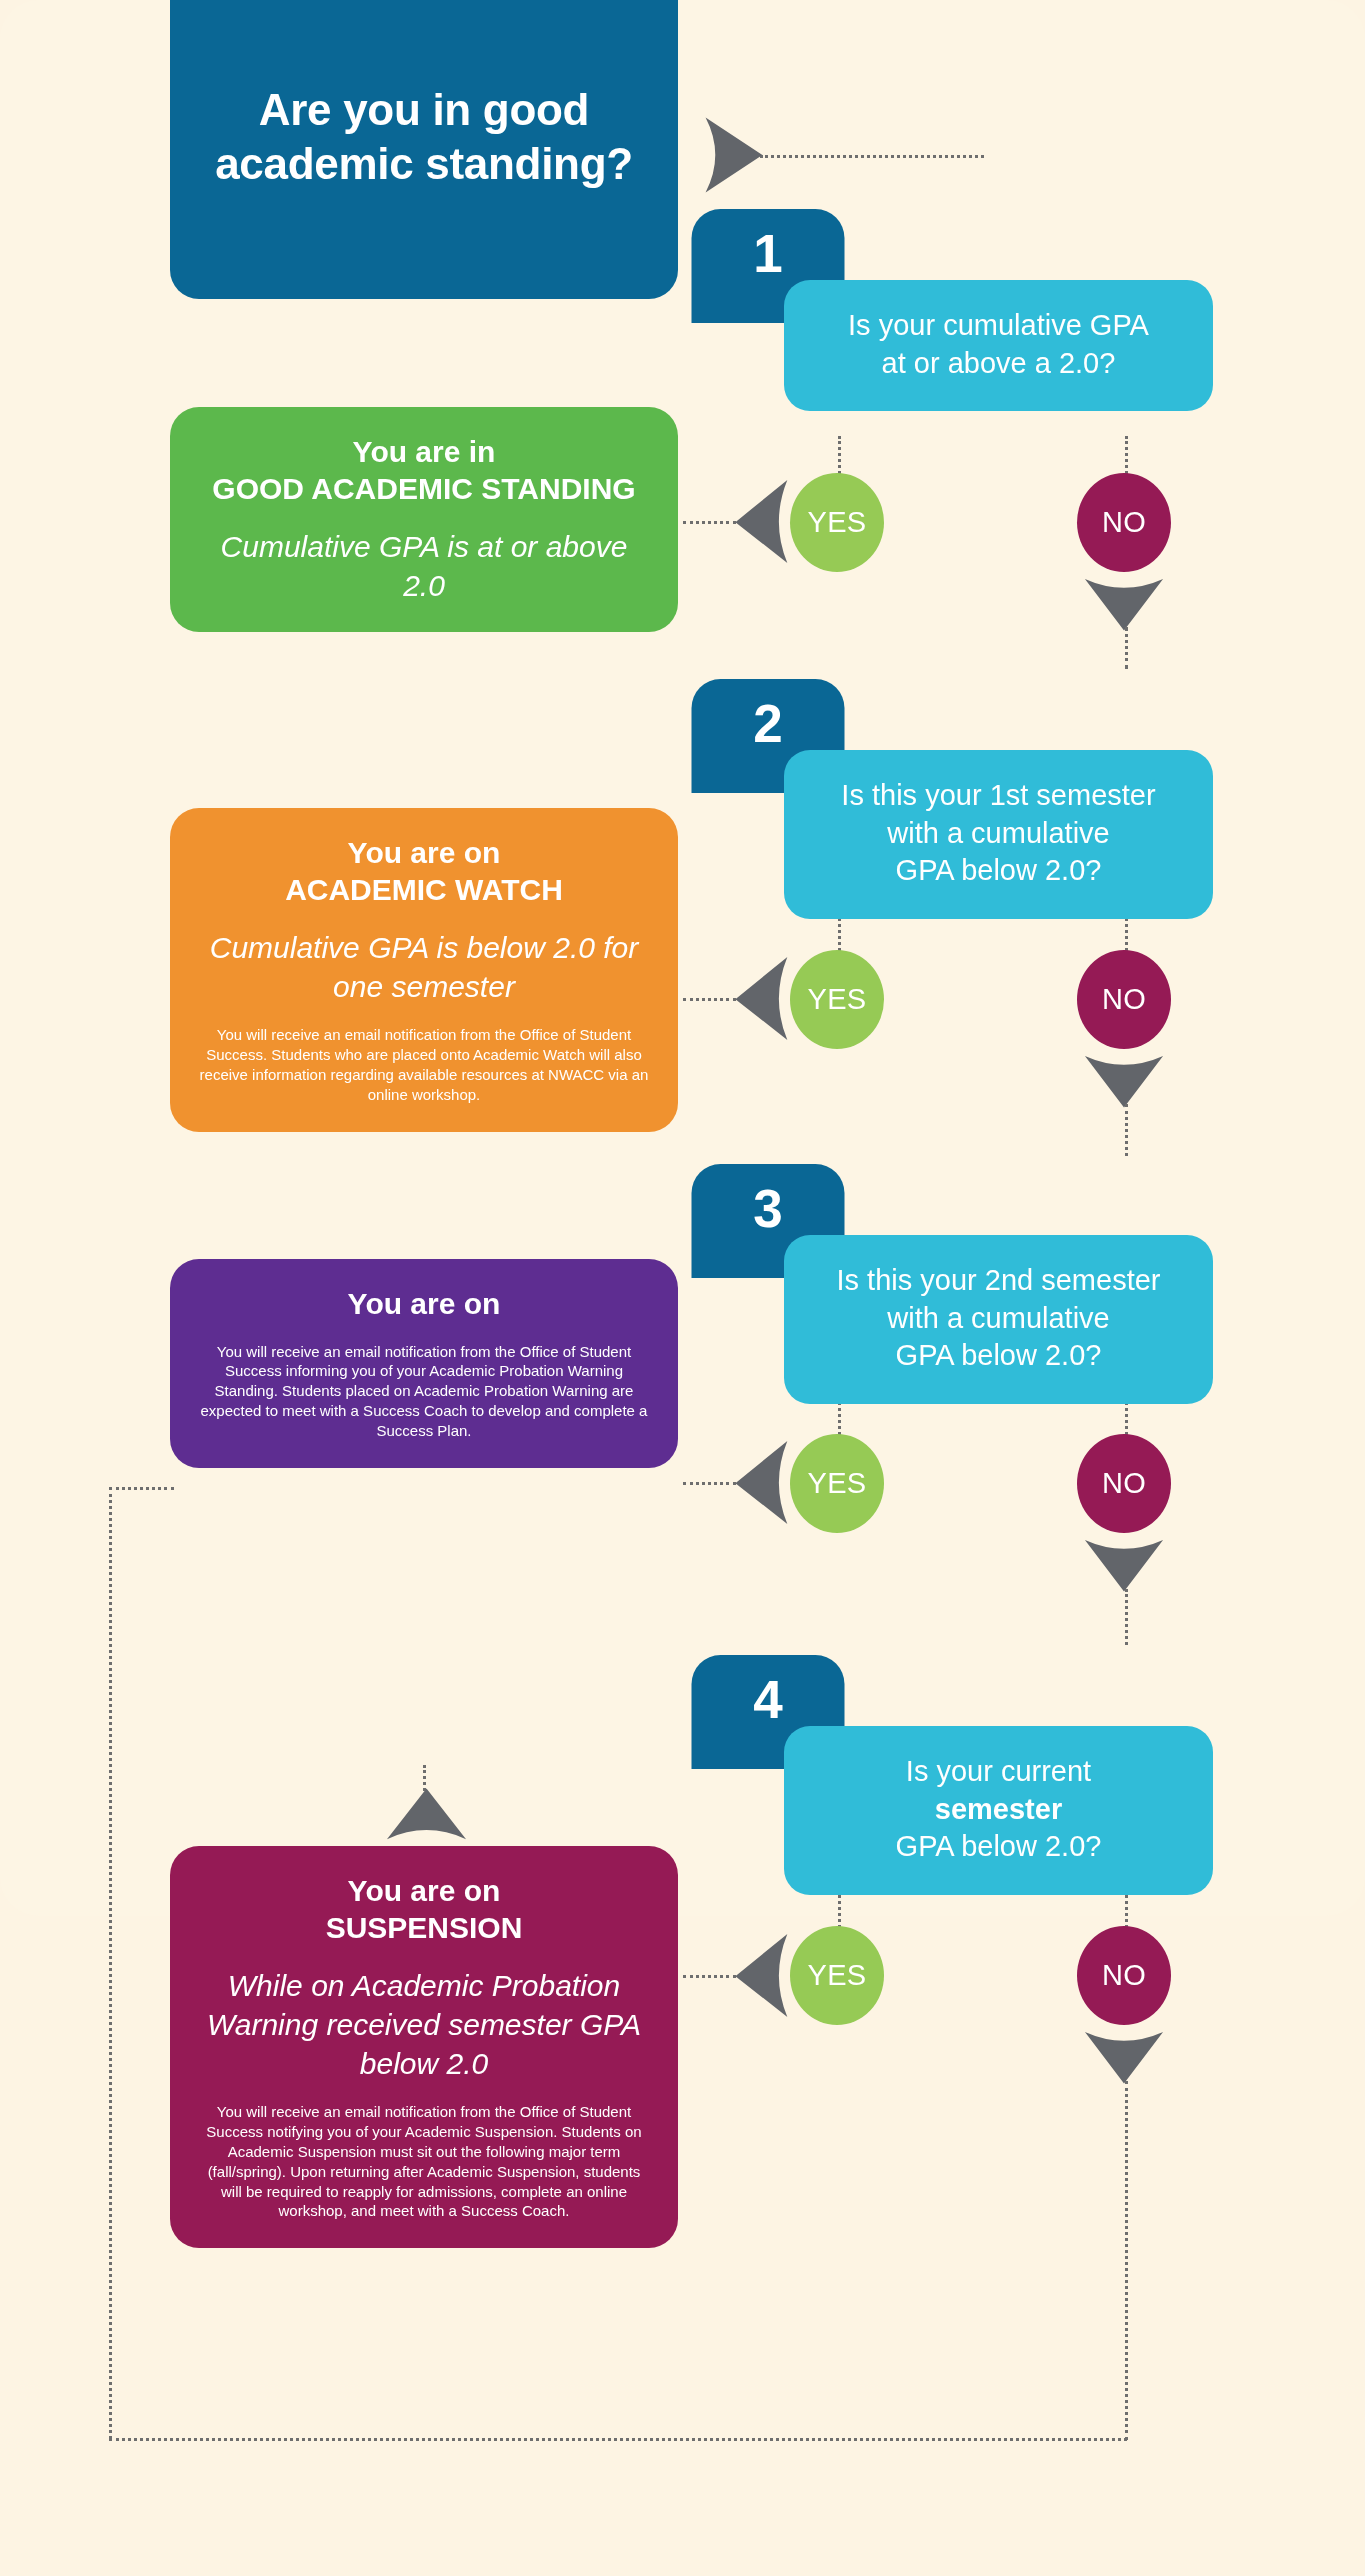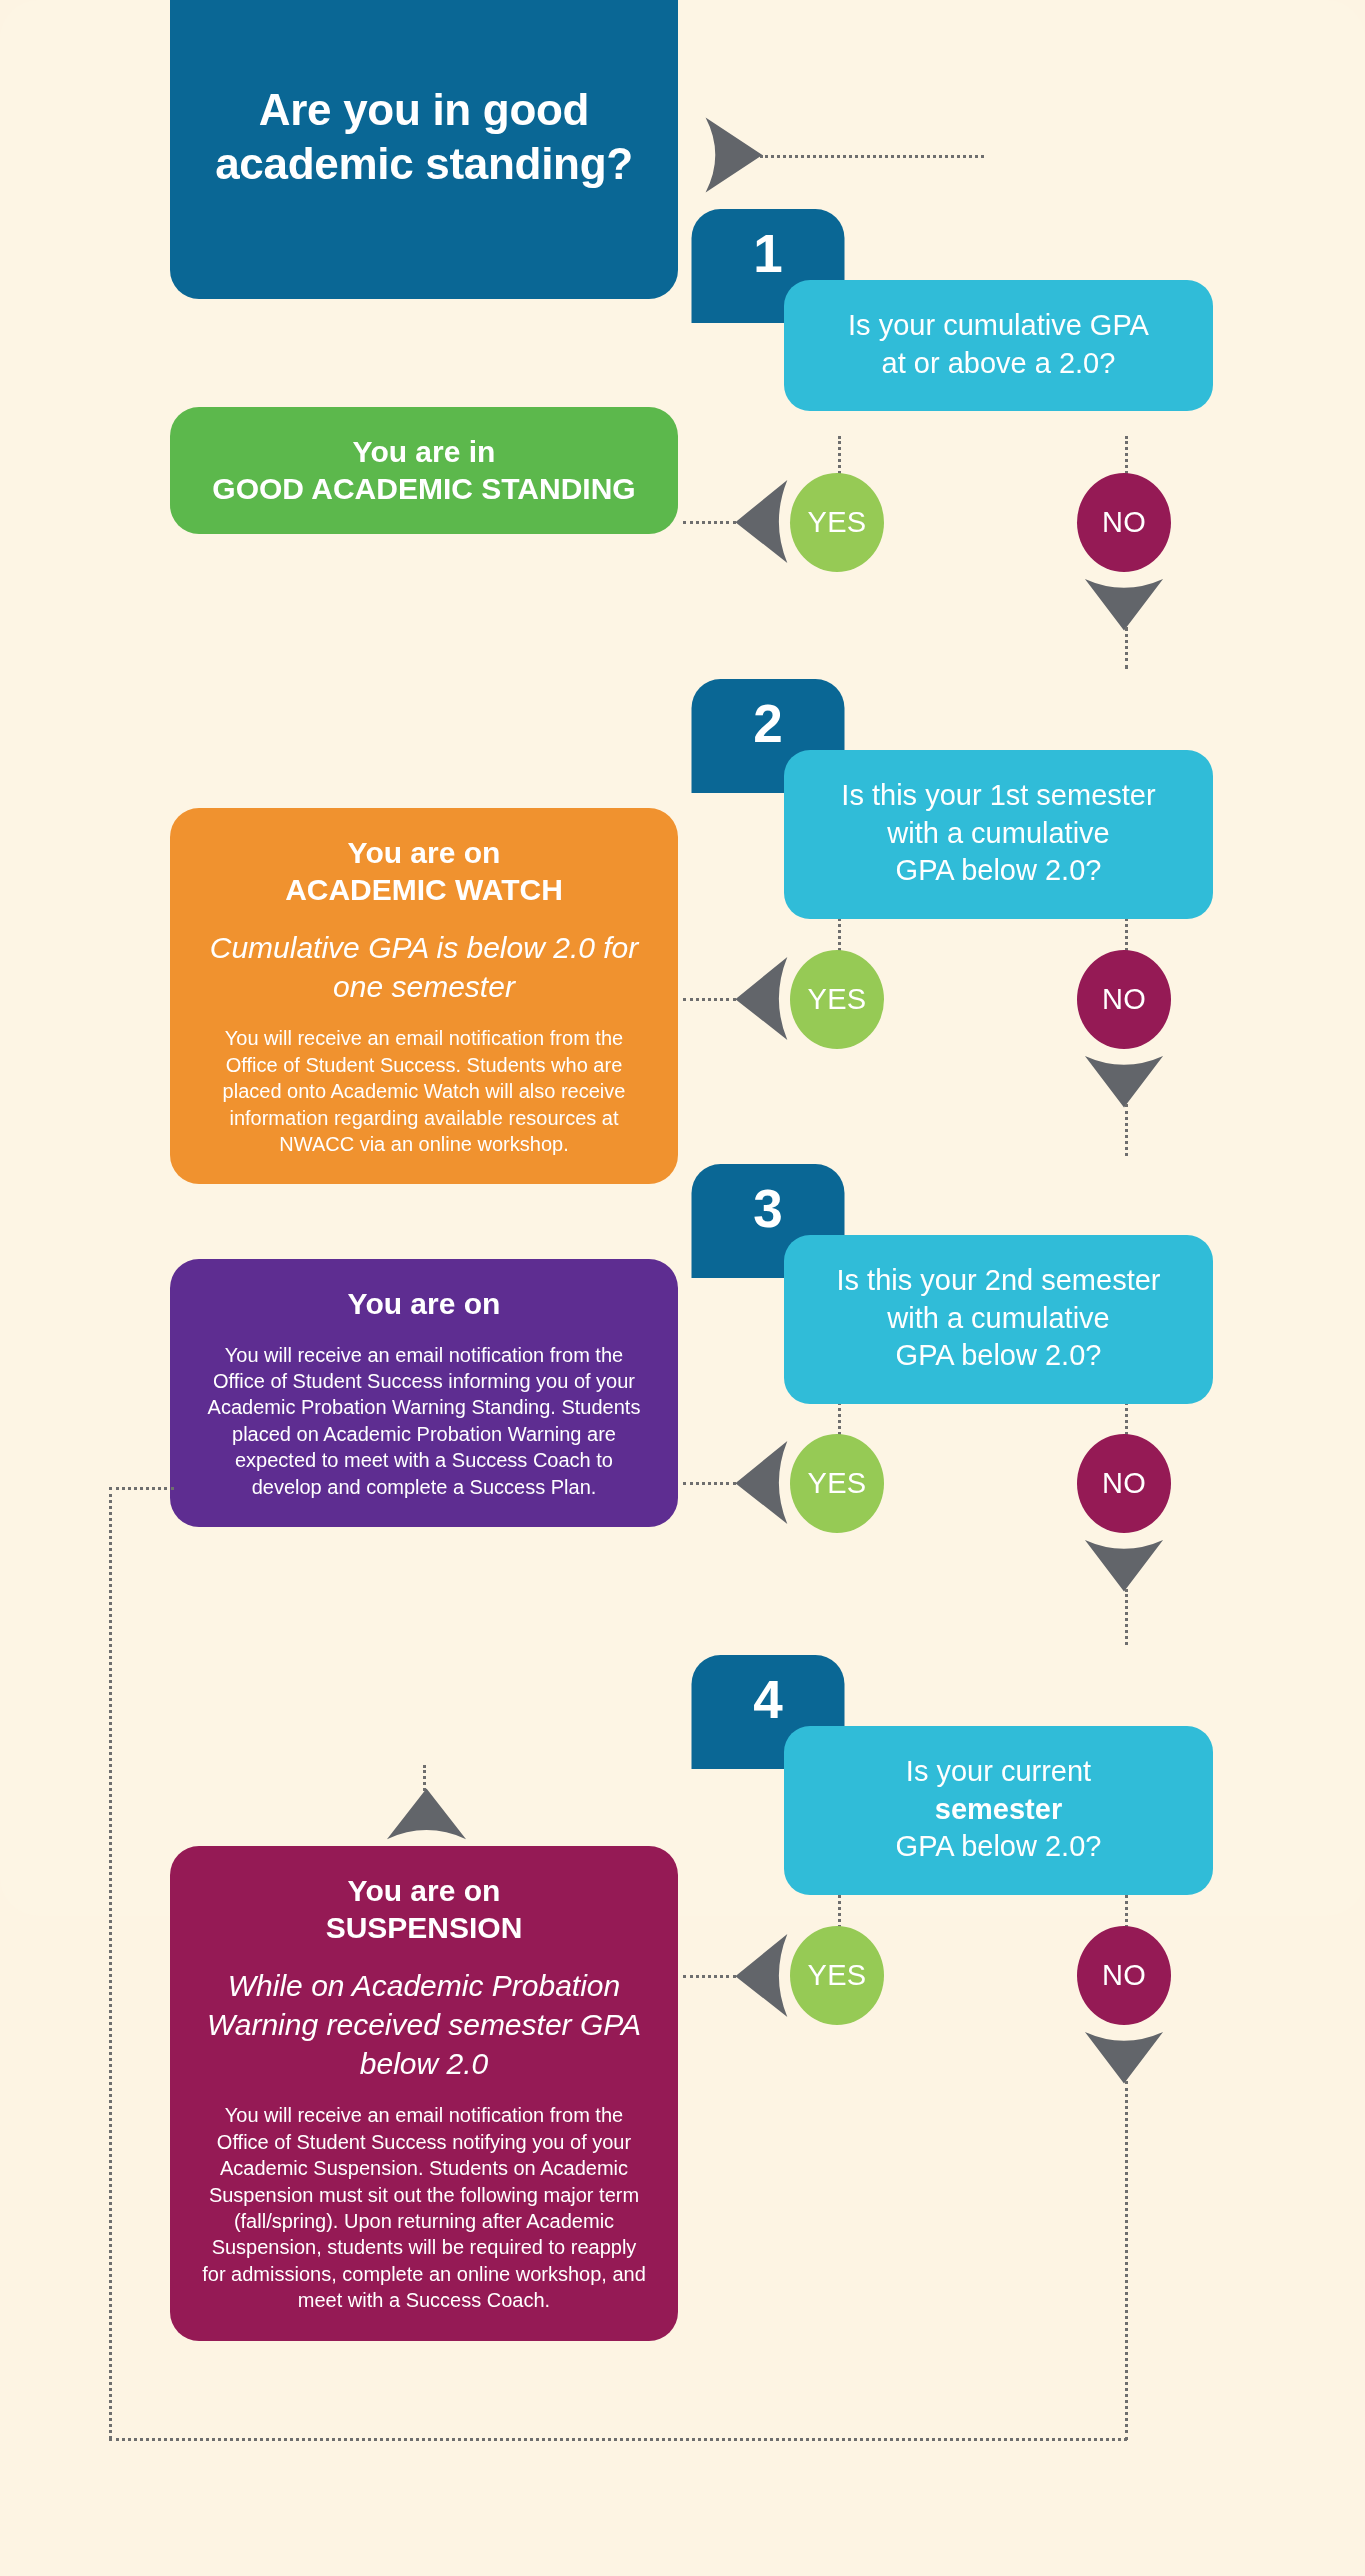--- a/index.html
+++ b/index.html
@@ -96,21 +96,21 @@
   }
   .panel .lead .big { display: block; }
   .panel .sub {
     font-size: 30px;
     font-style: italic;
     line-height: 1.30;
     margin-top: 19.5px;
     font-weight: 300;
   }
   .panel .detail {
-    font-size: 20px;
+    font-size: 15px;
     line-height: 1.32;
     margin-top: 19.5px;
   }
   .p-green  { background: #5cb84c; }
   .p-orange { background: #f0922f; }
   .p-purple { background: #5e2d91; }
   .p-maroon { background: #951a55; }
 
   
   .badge {
@@ -164,20 +164,21 @@
       <path d="M3 3 L63 82 L123 3 Q63 30 3 3 Z" fill="#62656a"></path>
     </svg>
   </div>
   <div class="dotline-v" style="left:1125px; top:627px; height:42px;"></div>
 
   <div class="panel p-green" style="top:407px;">
     <div class="lead">
       <span>You are in</span>
       <span class="big">GOOD ACADEMIC STANDING</span>
     </div>
+    <div class="sub">Cumulative GPA is at or above 2.0</div>
   </div>
 
   <div class="qwrap" style="left:768px; top:679px;">
     <div class="qnum">2</div>
     <div class="qbody">
       <div>Is this your 1st semester</div>
       <div>with a cumulative</div>
       <div>GPA below 2.0?</div>
     </div>
   </div>

